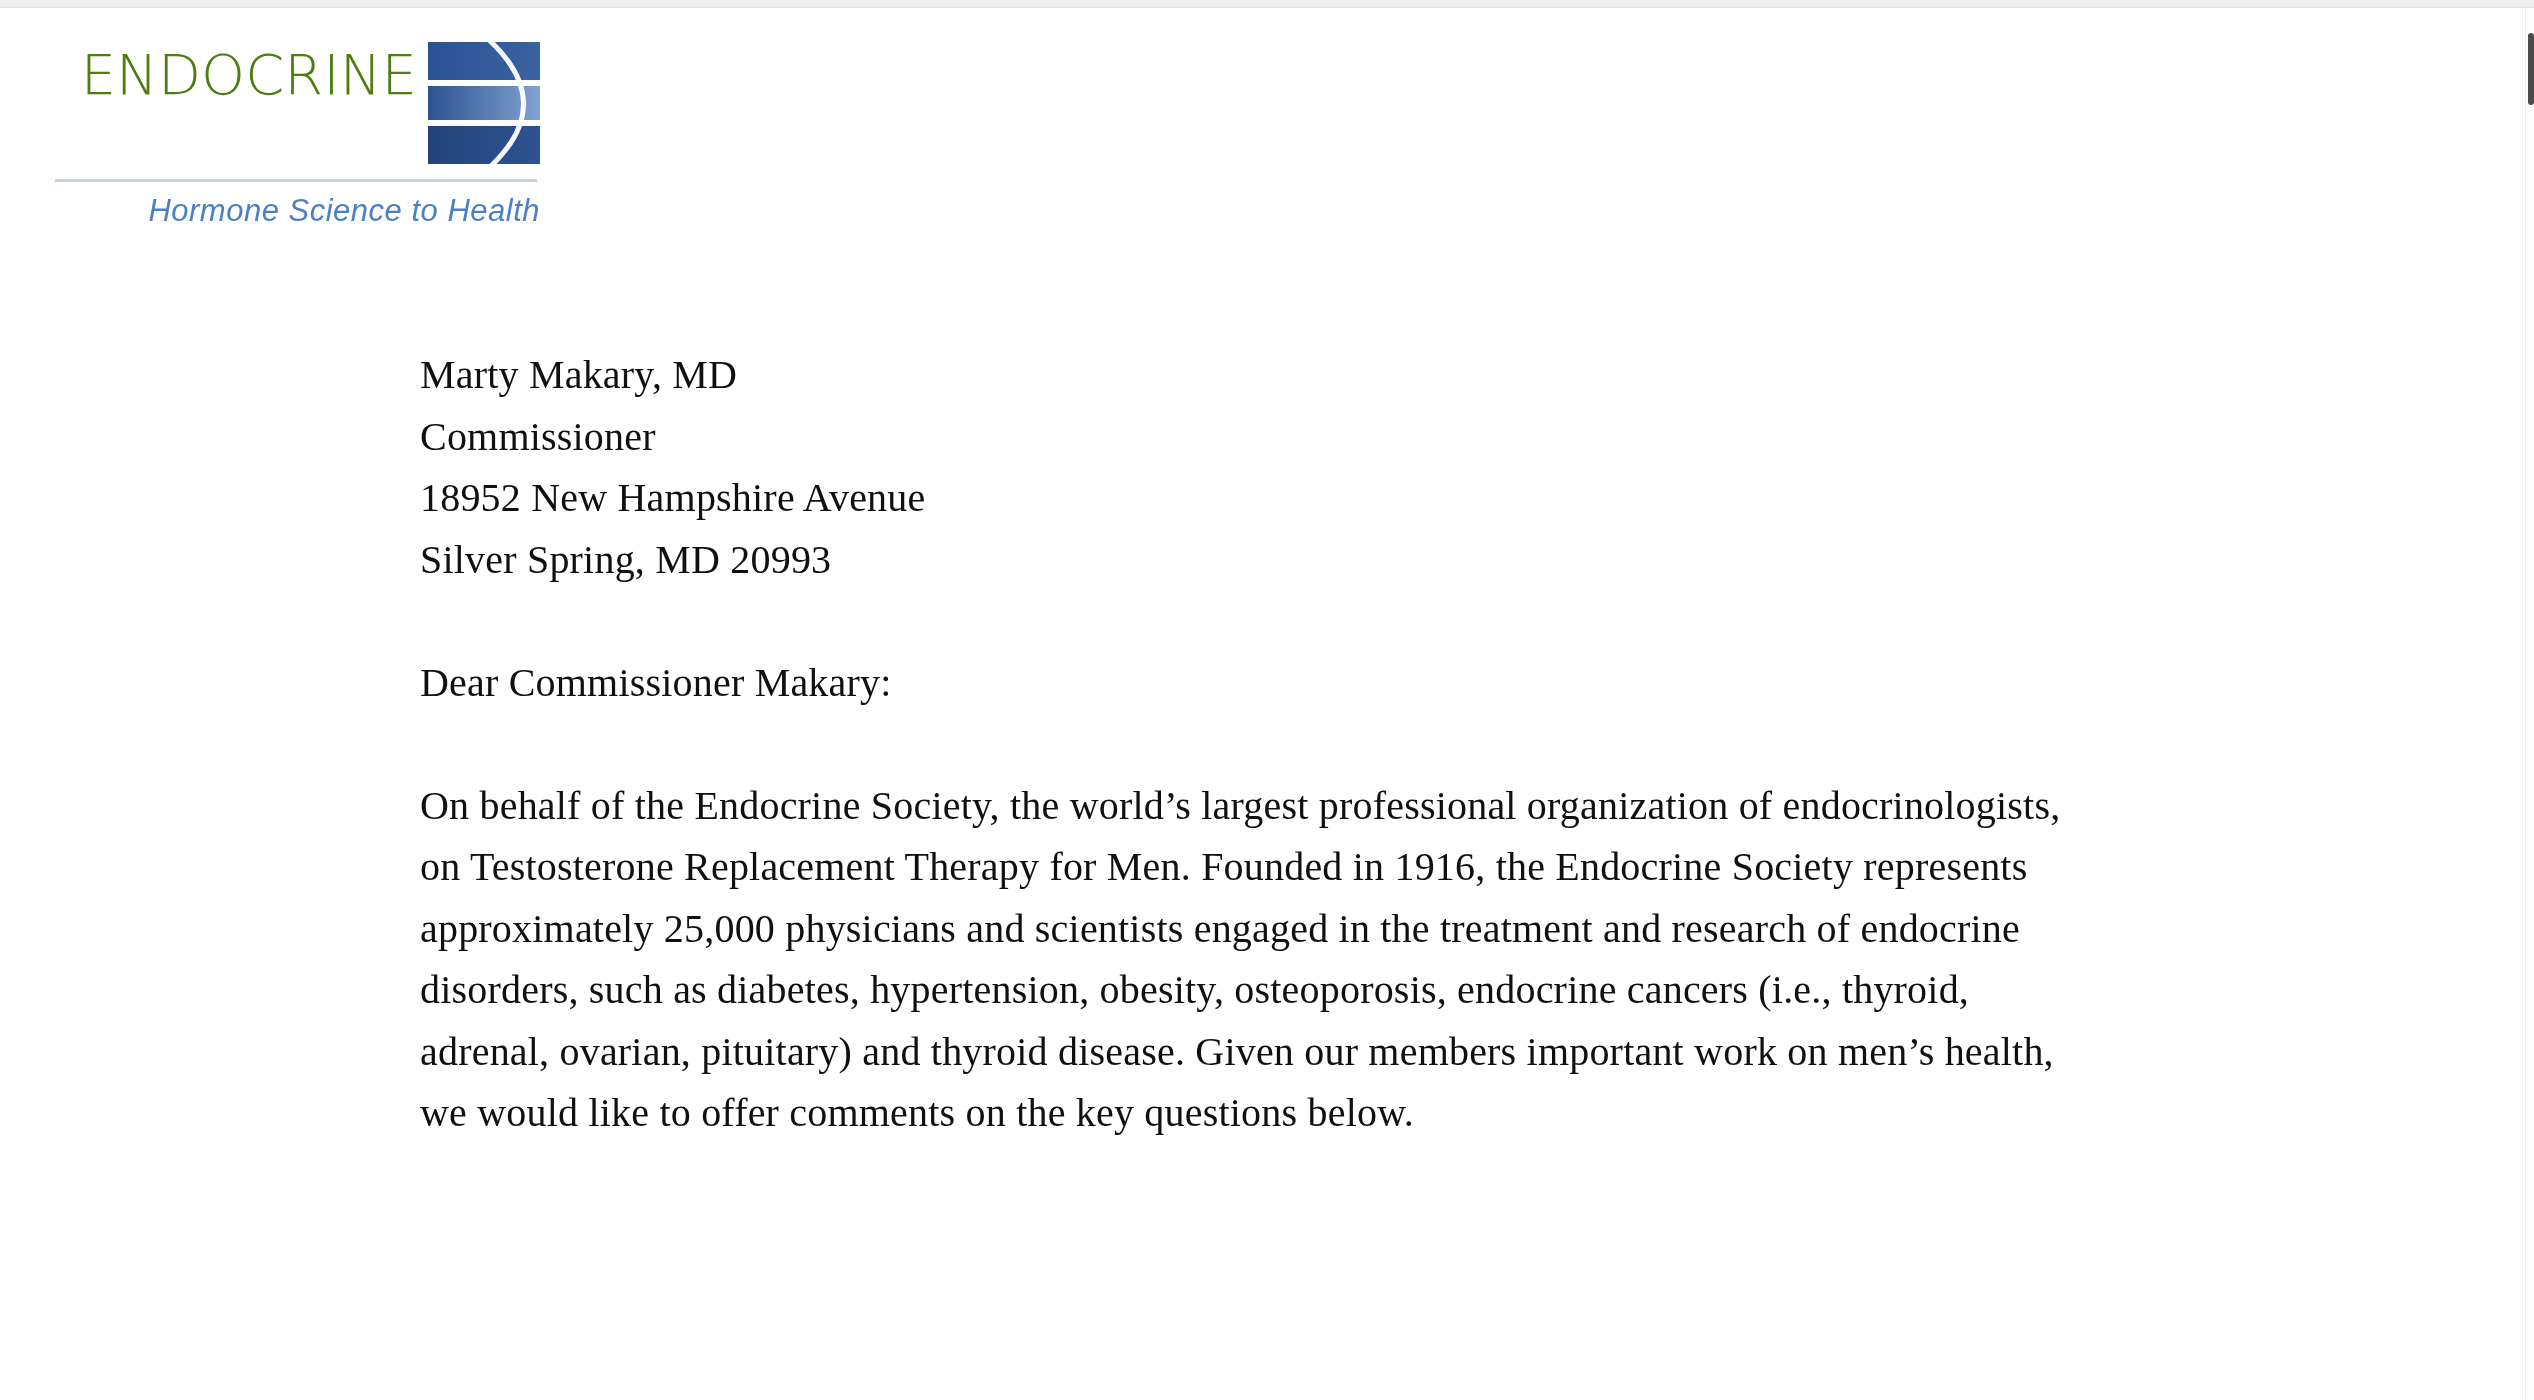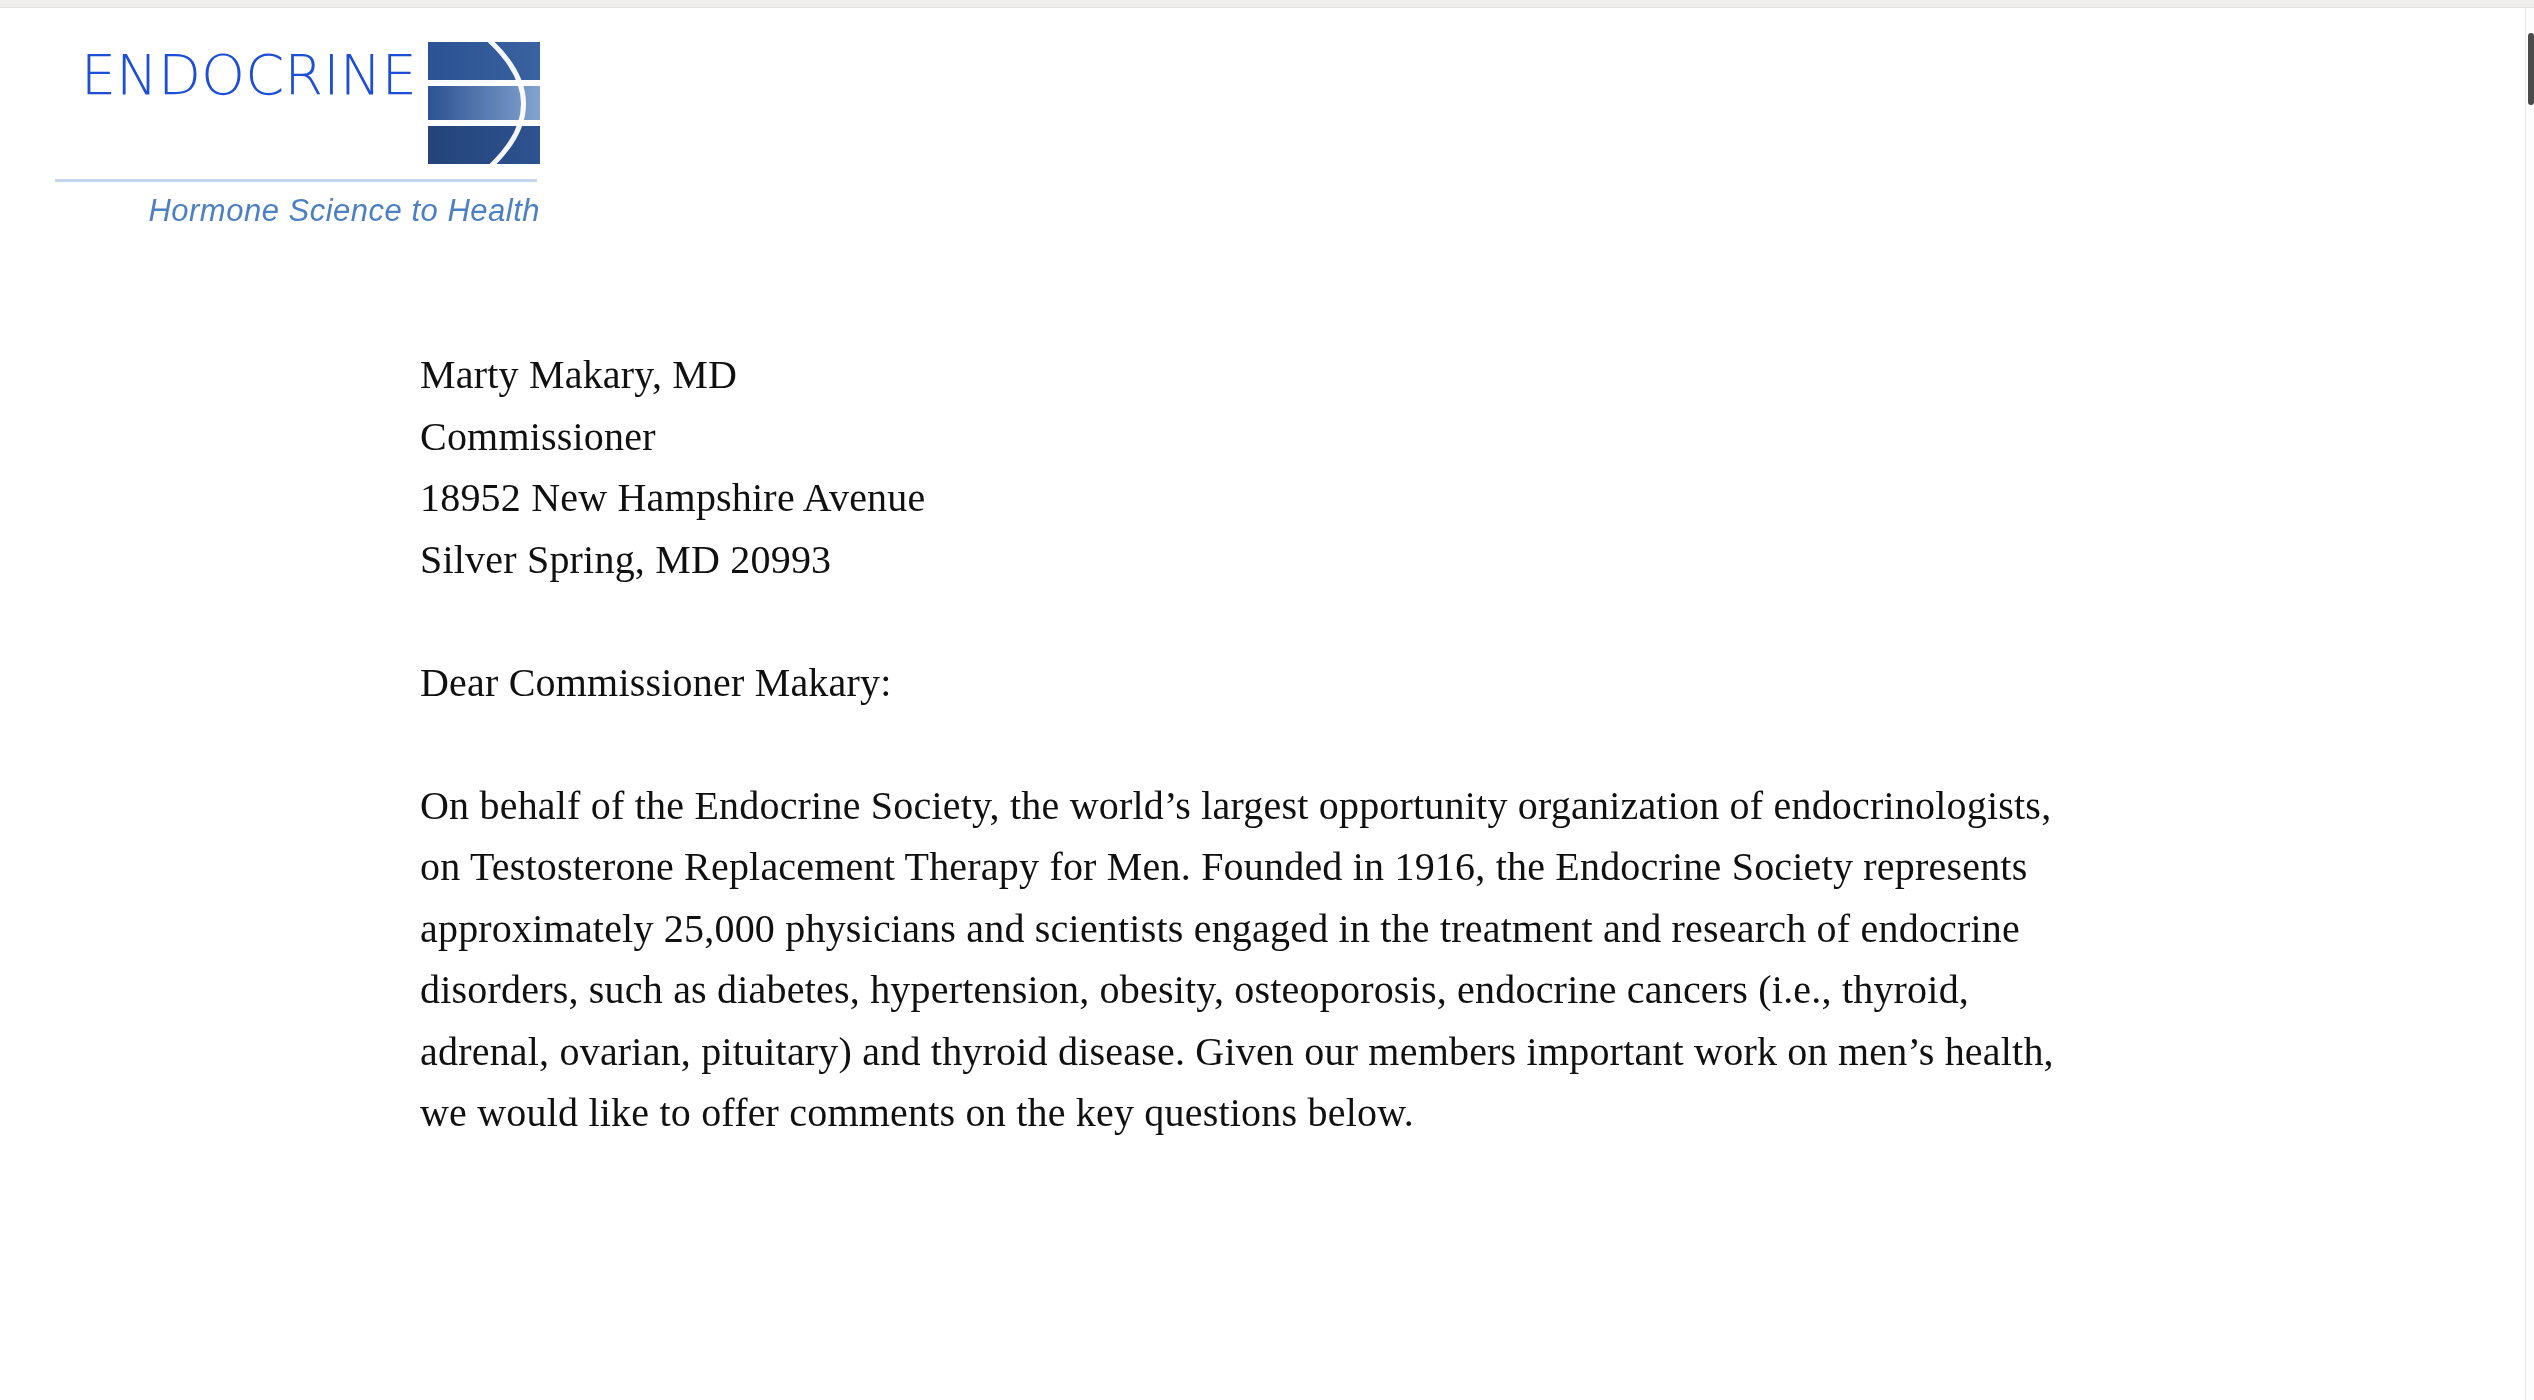--- a/index.html
+++ b/index.html
@@ -26,21 +26,21 @@
   }
 
   
   .logo { position: absolute; left: 55px; top: 40px; width: 487px; height: 195px; }
   .wordmark {
     position: absolute; left: 0; top: 8px; width: 362px;
     text-align: right;
     font-family: "DejaVu Sans", "Liberation Sans", sans-serif;
     font-weight: 200;
     font-size: 56px; line-height: 53px;
-    color: #1d4ed8;
+    color: #4d7c0f;
     letter-spacing: 0;
   }
   .logo-mark { position: absolute; left: 373px; top: 2px; width: 112px; height: 122px; }
   .logo-rule { position: absolute; left: 0; top: 139px; width: 482px; height: 3px; background: #c3d6ec; }
   .tagline {
     position: absolute; right: 2px; top: 153px;
     font-family: "Liberation Sans", sans-serif;
     font-style: italic;
     font-size: 31px;
     color: #4d80c2;
@@ -103,20 +103,20 @@
     <div class="line">Commissioner</div>
     <div class="line">18952 New Hampshire Avenue</div>
     <div class="line">Silver Spring, MD 20993</div>
   </div>
 
   <div class="block">
     <div class="line">Dear Commissioner Makary:</div>
   </div>
 
   <div class="block">
-    <div class="line">On behalf of the Endocrine Society, the world’s largest opportunity organization of endocrinologists,</div>
+    <div class="line">On behalf of the Endocrine Society, the world’s largest professional organization of endocrinologists,</div>
     <div class="line">on Testosterone Replacement Therapy for Men. Founded in 1916, the Endocrine Society represents</div>
     <div class="line">approximately 25,000 physicians and scientists engaged in the treatment and research of endocrine</div>
     <div class="line">disorders, such as diabetes, hypertension, obesity, osteoporosis, endocrine cancers (i.e., thyroid,</div>
     <div class="line">adrenal, ovarian, pituitary) and thyroid disease. Given our members important work on men’s health,</div>
     <div class="line">we would like to offer comments on the key questions below.</div>
   </div>
 </div>
 
 </body></html>

